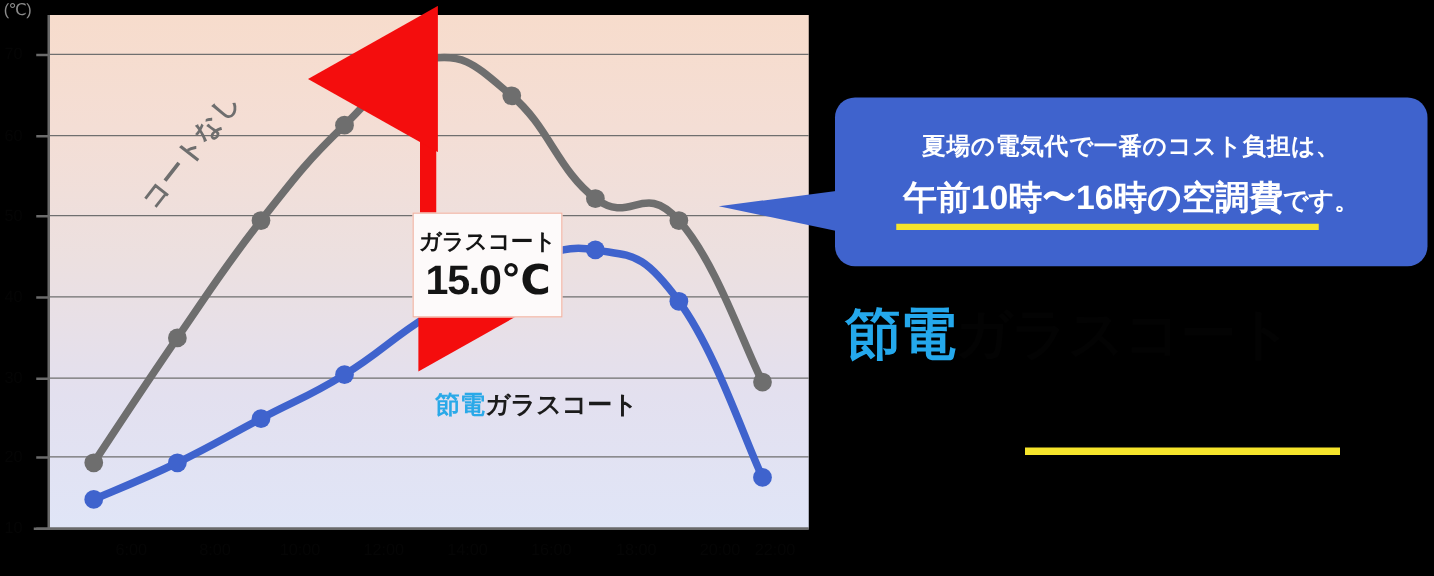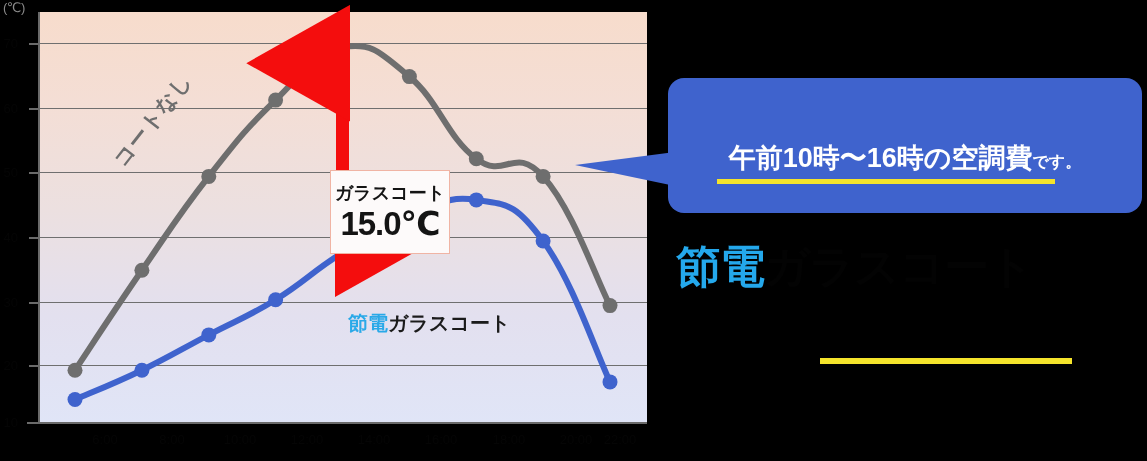--- a/index.html
+++ b/index.html
@@ -61,21 +61,21 @@
     border-right:100px solid #3f63cd;
   }
   #callout-line1{
     position:absolute;left:0;right:0;top:26px;text-align:center;
     color:#fff;font-size:19px;font-weight:bold;letter-spacing:.5px;
   }
   #callout-line2{
     position:absolute;left:0;right:0;top:62px;text-align:center;
     color:#fff;font-size:27px;font-weight:bold;letter-spacing:0px;white-space:nowrap;
   }
-  #callout-line2 .small{font-size:16px;}
+  #callout-line2 .small{font-size:20px;}
   #callout-underline{
     position:absolute;left:49px;top:101px;width:338px;height:5px;background:#f5e42b;
   }
 
   
   #headline{position:absolute;left:676px;top:244px;width:470px;}
   #headline-main{font-size:45px;font-weight:bold;letter-spacing:-1px;white-space:nowrap;line-height:1;}
   #headline-main .hi{color:#24a8ec;}
   #headline-main .rest{color:#030303;}
   #headline-underline{
@@ -173,20 +173,21 @@
     </div>
 
     <div id="diff-box">
       <div id="diff-box-title">ガラスコート</div>
       <div id="diff-box-value">15.0℃</div>
     </div>
   </div>
 
   <div id="callout-tail"></div>
   <div id="callout">
+    <div id="callout-line1">夏場の電気代で一番のコスト負担は、</div>
     <div id="callout-line2">
       <span>午前10時〜16時の空調費</span><span class="small">です。</span>
     </div>
     <div id="callout-underline"></div>
   </div>
 
   <div id="headline">
     <div id="headline-main">
       <span class="hi">節電</span><span class="rest">ガラスコート</span>
     </div>

